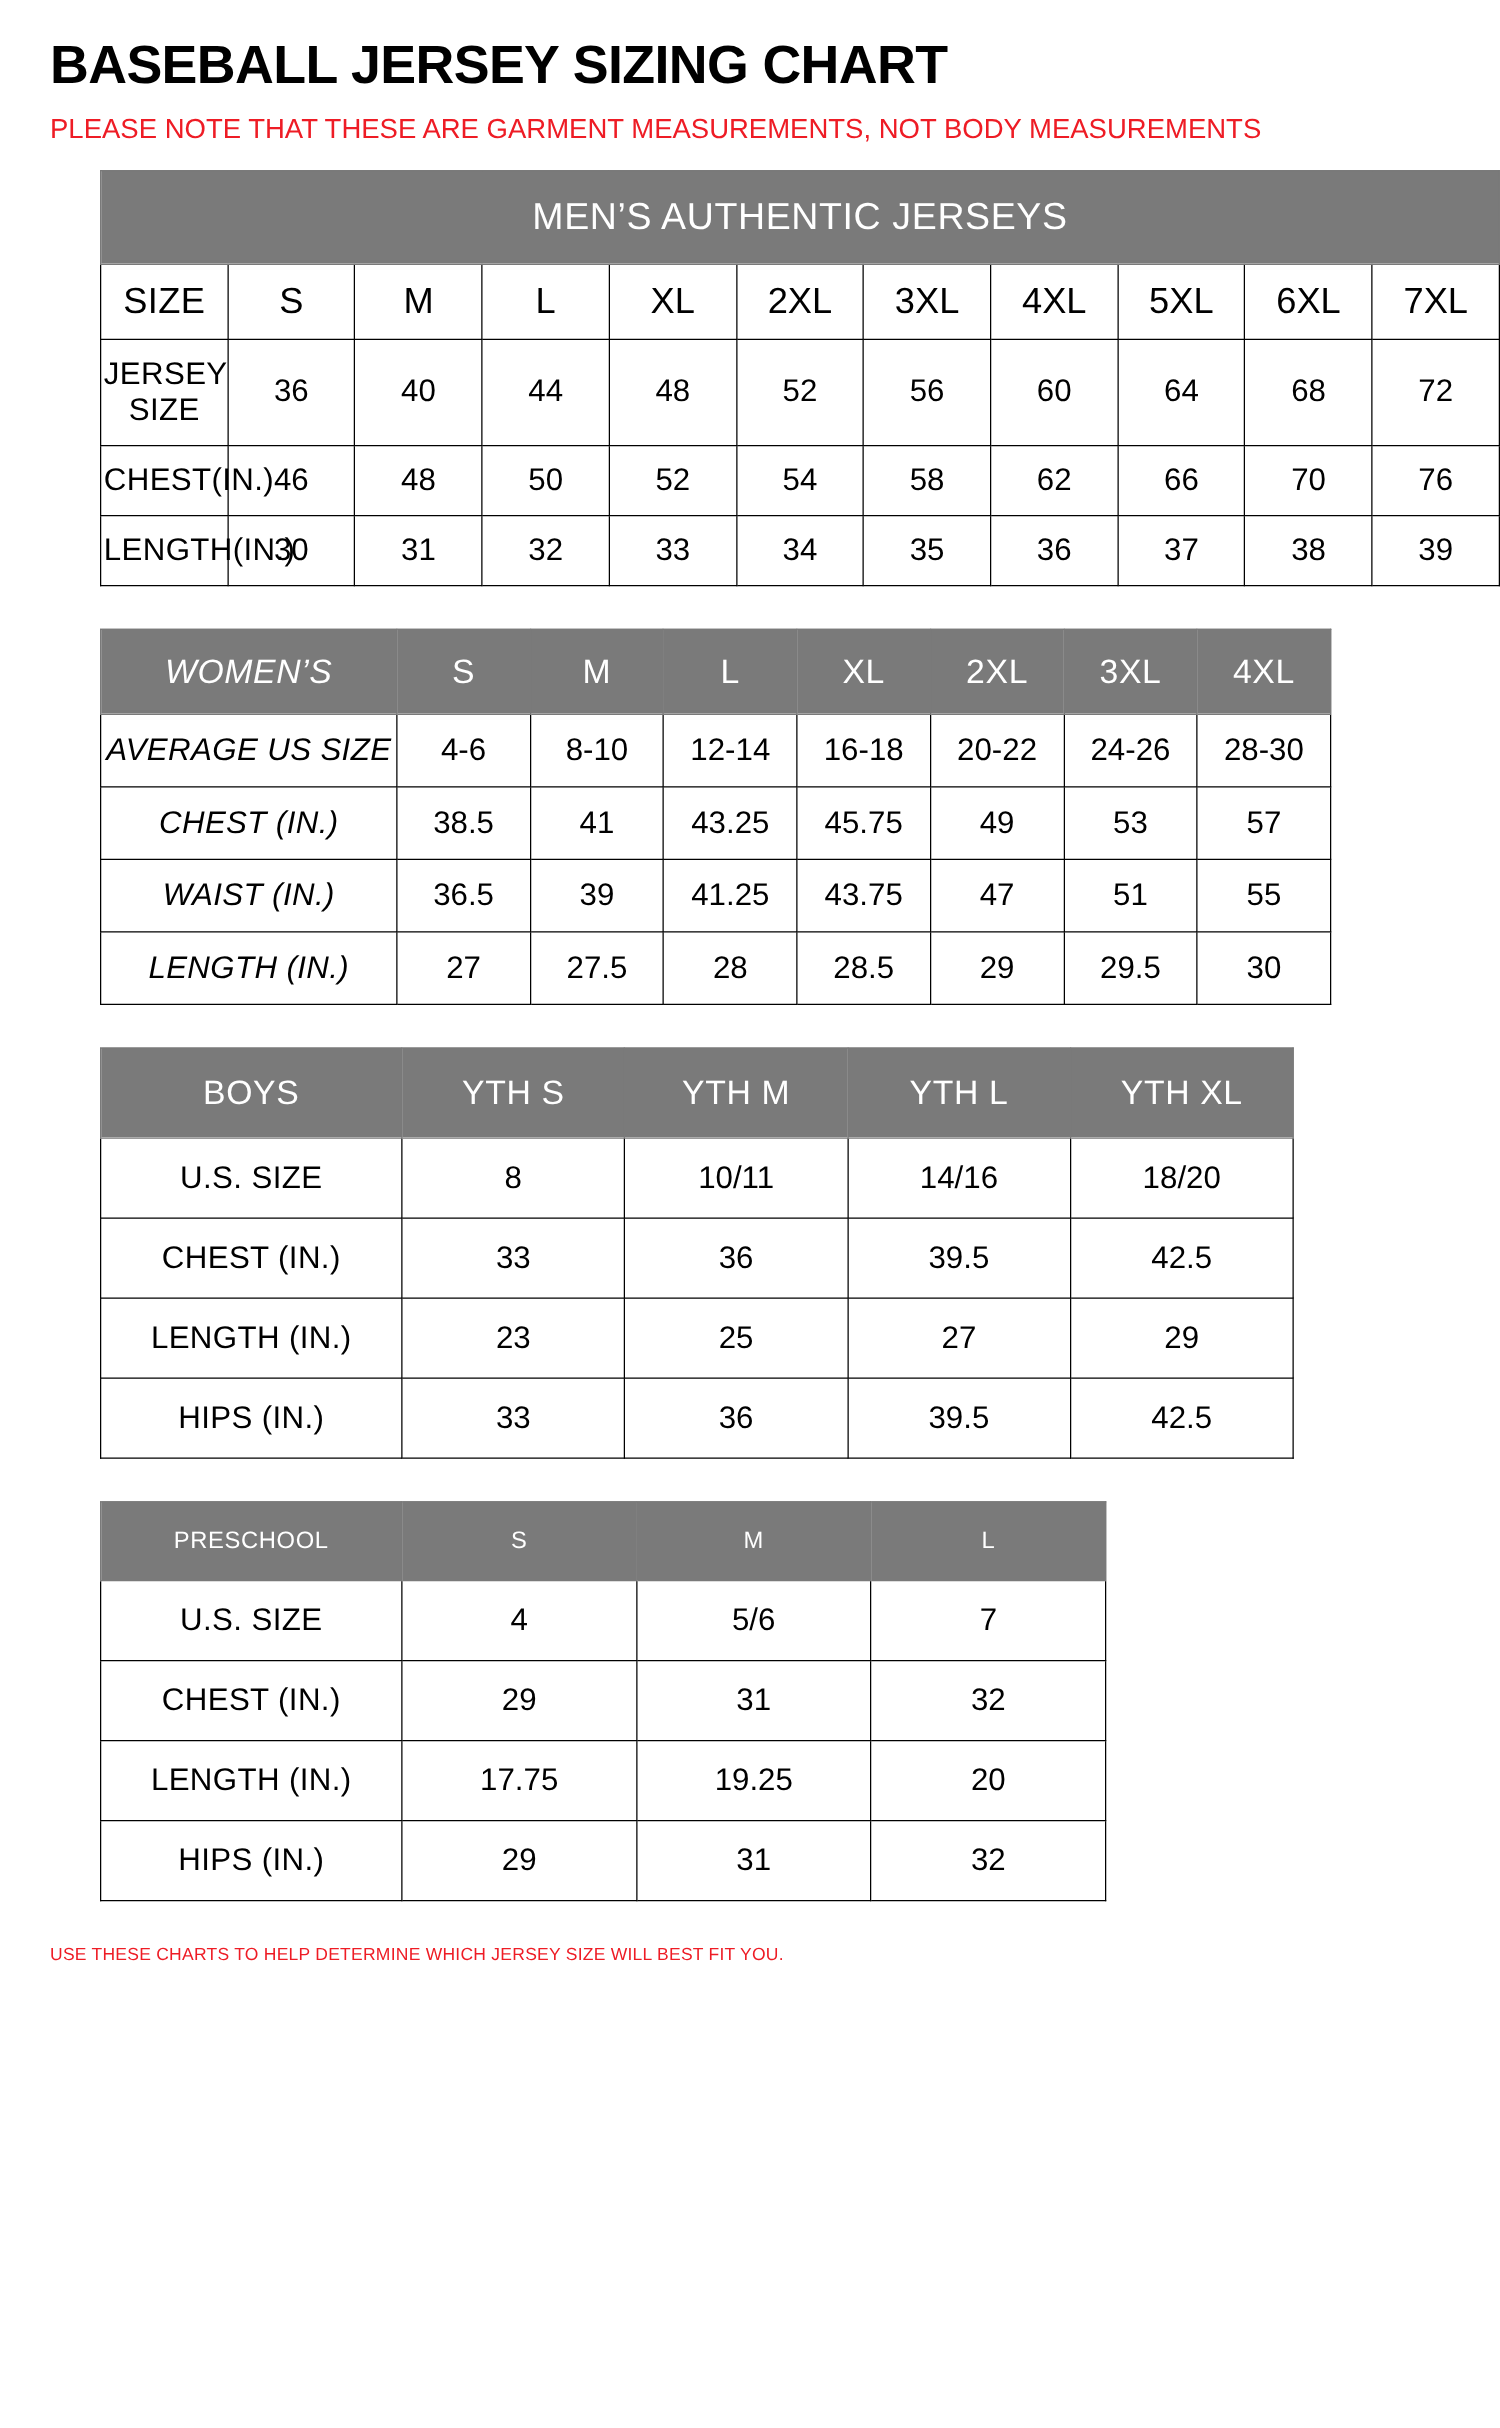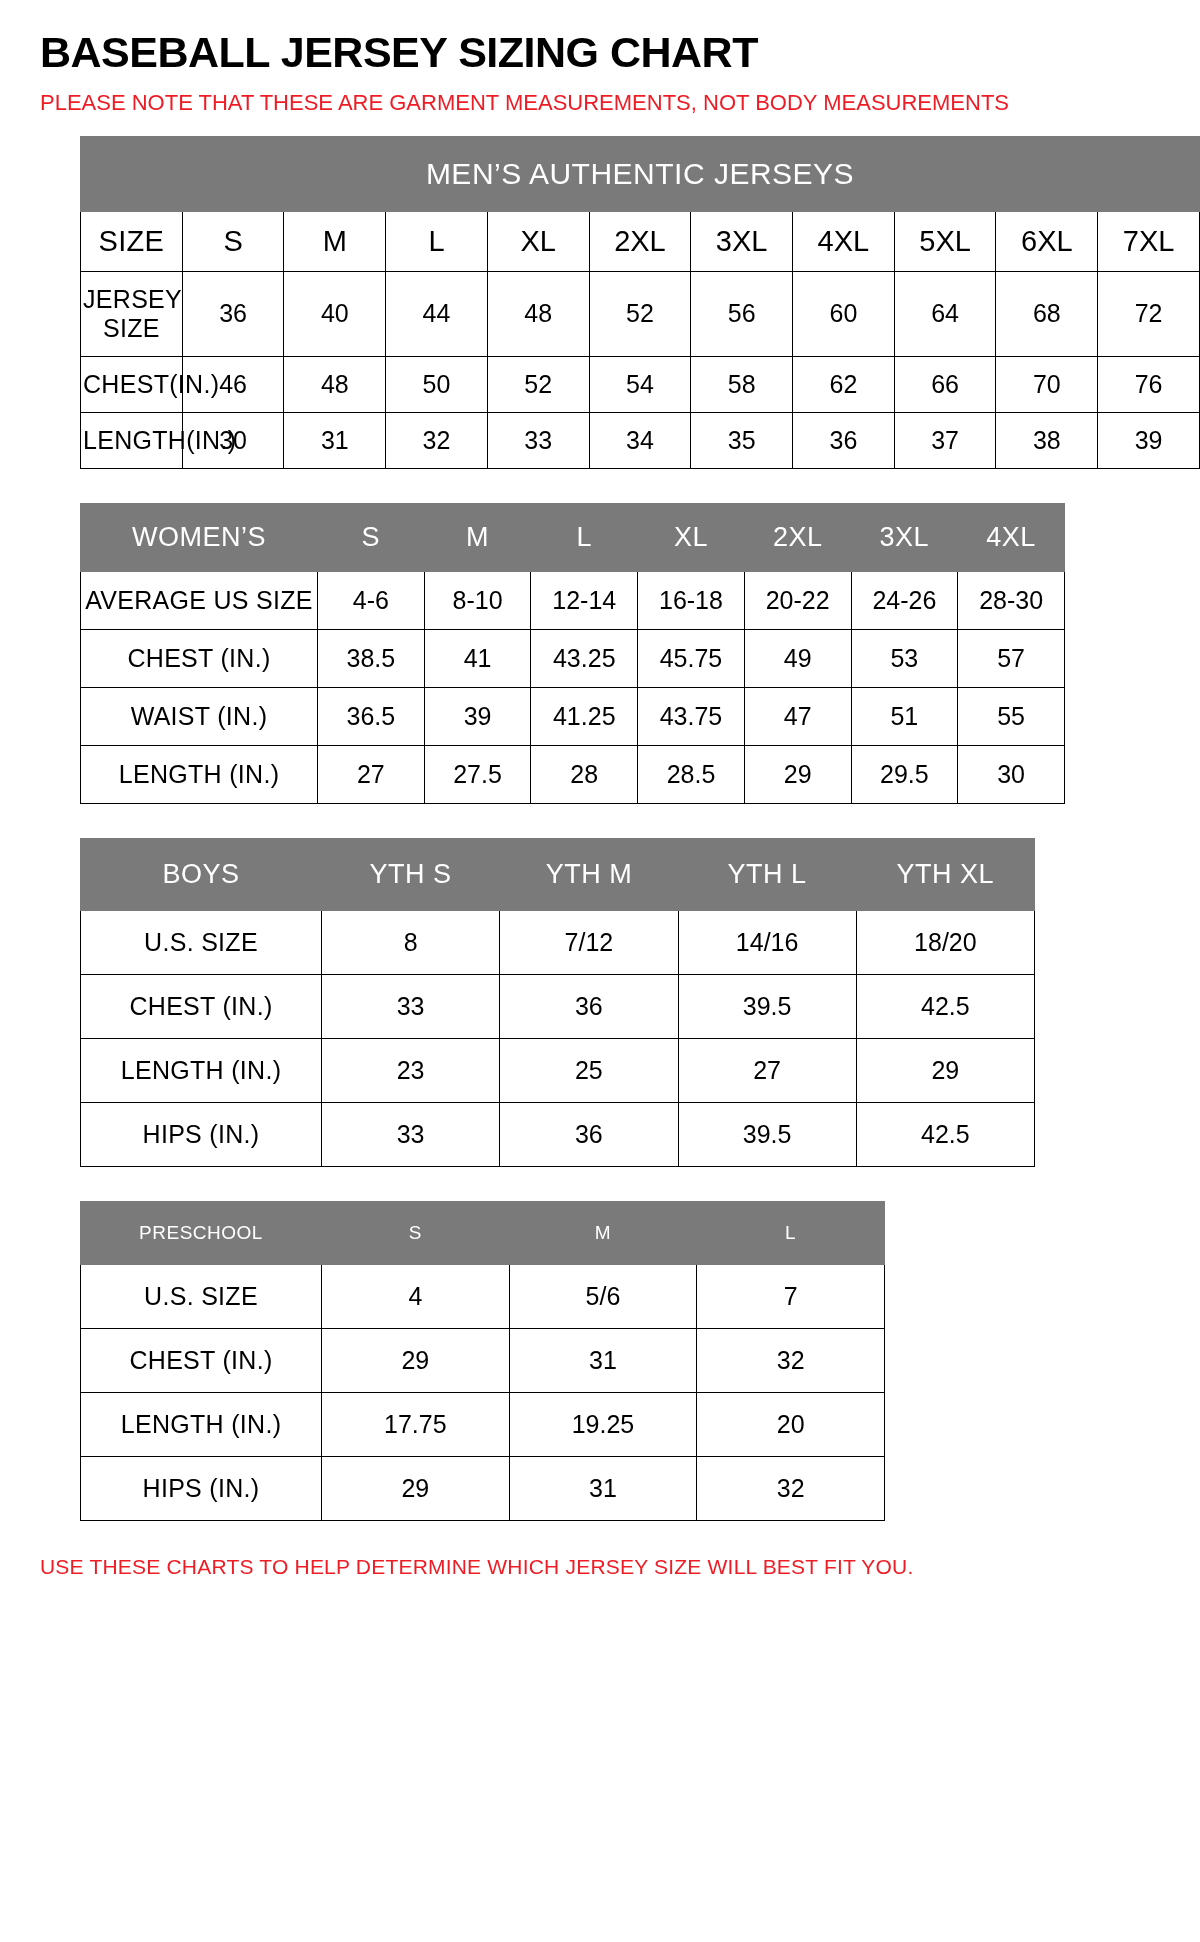--- a/index.html
+++ b/index.html
@@ -66,37 +66,37 @@
   #men-table { width: 1120px; }
   #men-table .rowlabel { width: 228px; }
   #men-table td { font-size: 25px; padding: 13px 2px; }
   #men-table .hdr td {
     font-size: 30px;
     padding: 20px 6px;
   }
   #men-table .sizehdr td { font-size: 29px; }
   
   #women-table { width: 985px; }
-  #women-table .rowlabel { width: 228px; }
+  #women-table .rowlabel { width: 228px; font-style: italic; }
   #women-table td { font-size: 25px; padding: 14px 2px; }
   #women-table .hdr td { font-size: 27px; padding: 18px 4px; }
   .two-line { line-height: 1.12; }
   
   #boys-table { width: 955px; }
   #boys-table .rowlabel { width: 228px; }
   #boys-table td { font-size: 25px; padding: 17px 4px; }
   #boys-table .hdr td { font-size: 27px; padding: 20px 6px; }
   
   #preschool-table { width: 805px; }
   #preschool-table .rowlabel { width: 228px; }
   #preschool-table td { font-size: 25px; padding: 17px 4px; }
   #preschool-table .hdr td { font-size: 19px; padding: 20px 6px; }
   .footer-note {
     color: #ee1c25;
-    font-size: 21px;
+    font-size: 14px;
     letter-spacing: 0.2px;
     margin: 8px 0 26px 0;
   }
 </style>
 </head>
 <body>
 
 <div class="page">
 
   <h1 class="main-title">BASEBALL JERSEY SIZING CHART</h1>
@@ -222,21 +222,21 @@
       <tr class="hdr">
         <td class="rowlabel">BOYS</td>
         <td>YTH S</td>
         <td>YTH M</td>
         <td>YTH L</td>
         <td>YTH XL</td>
       </tr>
       <tr>
         <td class="rowlabel">U.S. SIZE</td>
         <td>8</td>
-        <td>7/12</td>
+        <td>10/11</td>
         <td>14/16</td>
         <td>18/20</td>
       </tr>
       <tr>
         <td class="rowlabel">CHEST (IN.)</td>
         <td>33</td>
         <td>36</td>
         <td>39.5</td>
         <td>42.5</td>
       </tr>

